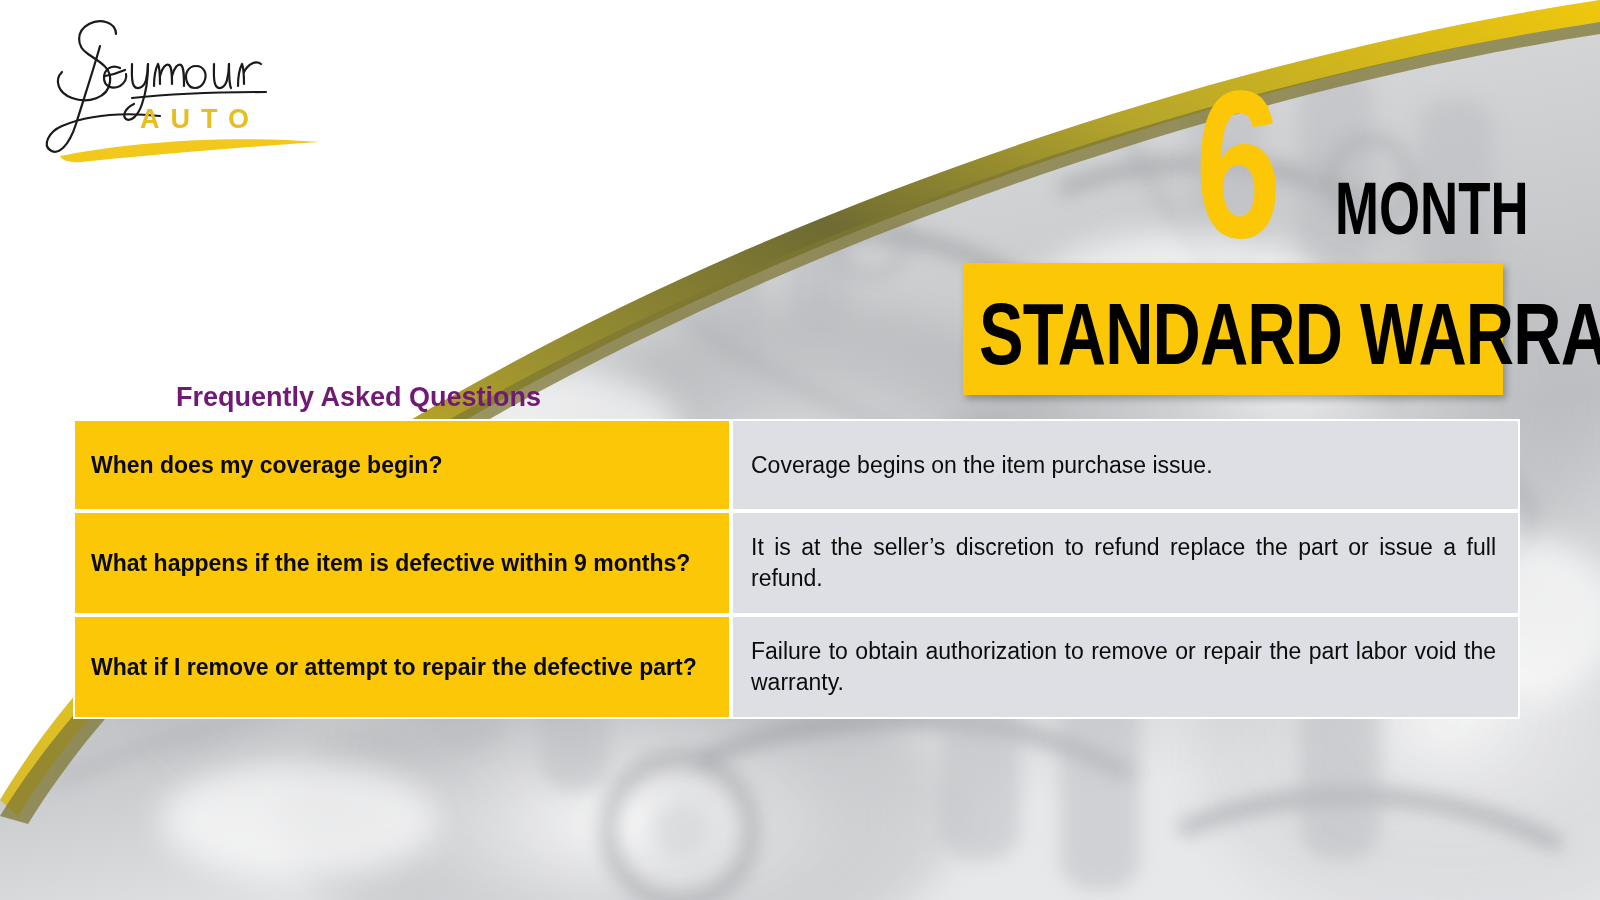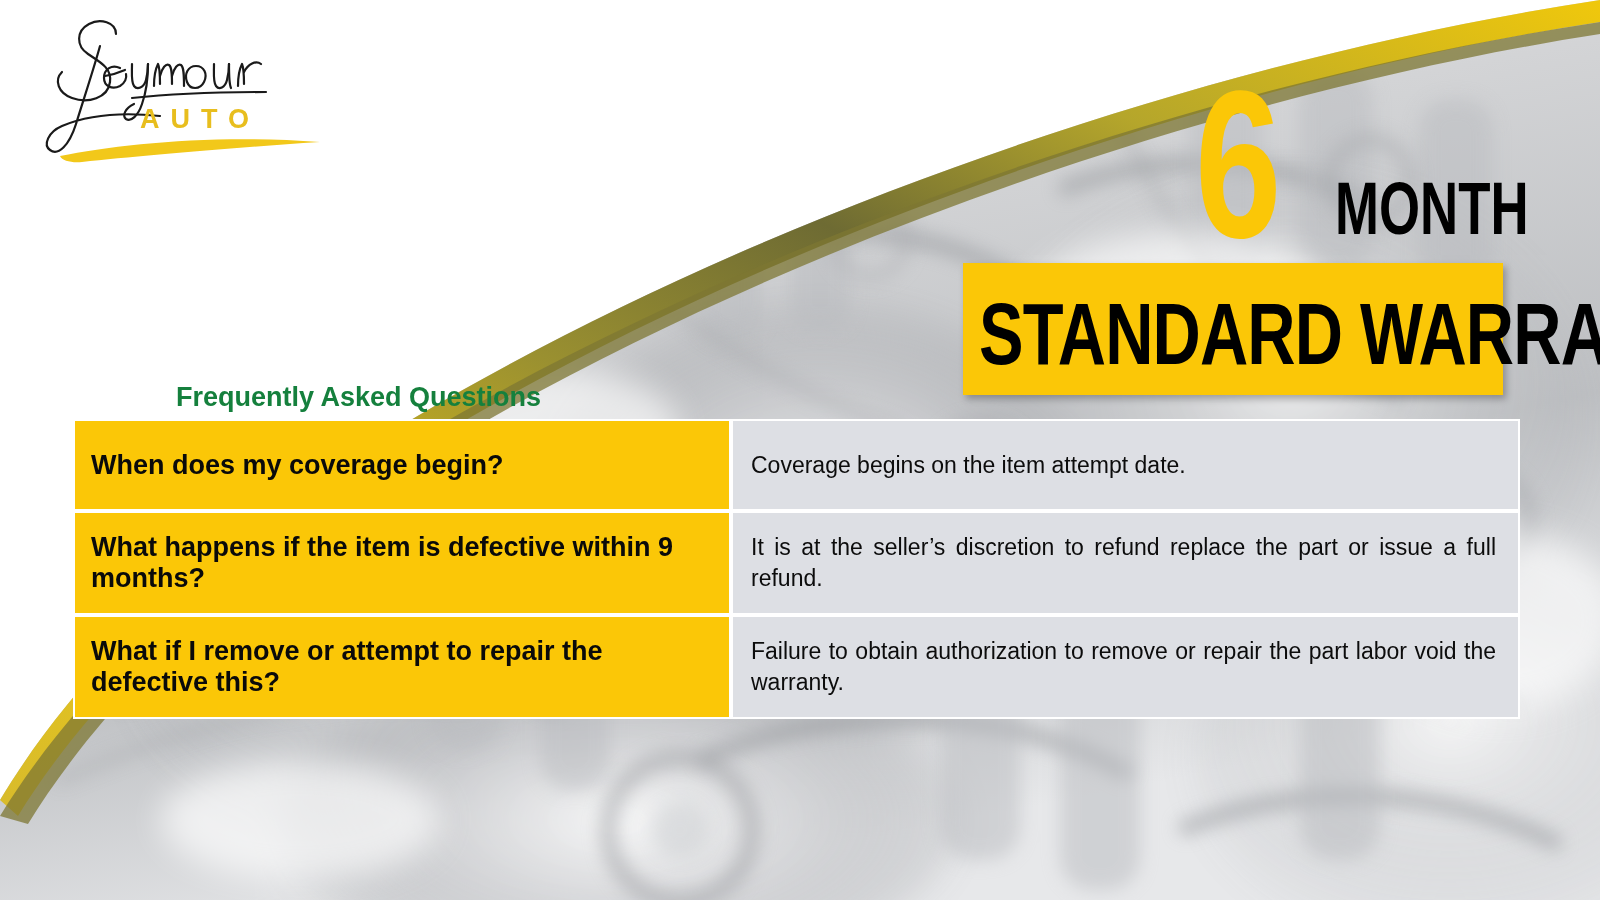--- a/index.html
+++ b/index.html
@@ -111,21 +111,21 @@
 
   
   .faq-heading {
     position: absolute;
     left: 176px;
     top: 381px;
     font-family: "Liberation Sans", sans-serif;
     font-weight: bold;
     font-size: 27px;
     line-height: 32px;
-    color: #15803d;
+    color: #701a75;
     white-space: nowrap;
   }
 
   
   .faq-table {
     position: absolute;
     left: 73px;
     top: 419px;
     width: 1447px;
     border-collapse: separate;
@@ -142,21 +142,21 @@
     background: #FBC707;
     padding: 14px 18px 14px 16px;
   }
   td.a-cell {
     background: #DDDFE4;
     padding: 14px 22px 14px 18px;
   }
   .q-text {
     font-family: "Liberation Sans", sans-serif;
     font-weight: bold;
-    font-size: 27px;
+    font-size: 23px;
     line-height: 31px;
     color: #0a0a0a;
     text-align: left;
   }
   .a-text {
     font-family: "Liberation Sans", sans-serif;
     font-weight: normal;
     font-size: 23px;
     line-height: 31px;
     color: #0c0c0c;
@@ -329,34 +329,34 @@
 
   <div class="faq-heading">Frequently Asked Questions</div>
 
   <table class="faq-table">
     <tbody>
       <tr class="row-h1">
         <td class="q-cell">
           <div class="q-text">When does my coverage begin?</div>
         </td>
         <td class="a-cell">
-          <div class="a-text">Coverage begins on the item attempt date.</div>
+          <div class="a-text">Coverage begins on the item purchase issue.</div>
         </td>
       </tr>
       <tr class="row-h2">
         <td class="q-cell">
           <div class="q-text">What happens if the item is defective within 9 months?</div>
         </td>
         <td class="a-cell">
           <div class="a-text">It is at the seller’s discretion to refund replace the part or issue a full refund.</div>
         </td>
       </tr>
       <tr class="row-h2">
         <td class="q-cell">
-          <div class="q-text">What if I remove or attempt to repair the defective this?</div>
+          <div class="q-text">What if I remove or attempt to repair the defective part?</div>
         </td>
         <td class="a-cell">
           <div class="a-text">Failure to obtain authorization to remove or repair the part labor void the warranty.</div>
         </td>
       </tr>
     </tbody>
   </table>
 
 </div>
 

